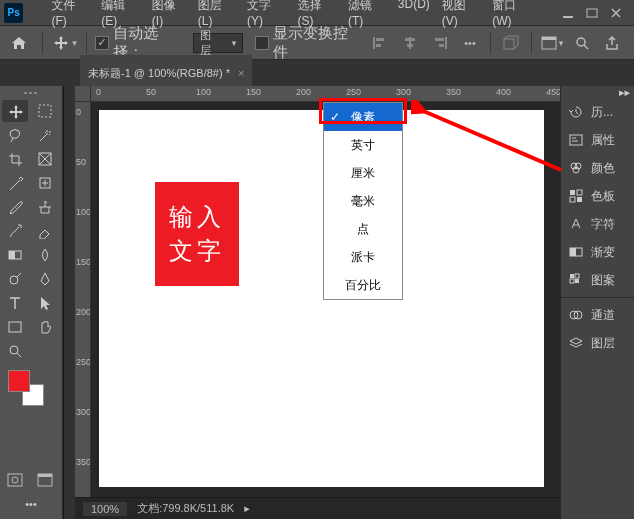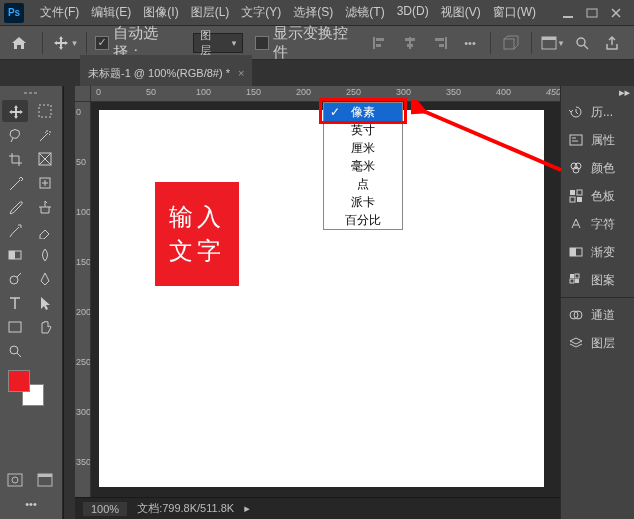--- a/index.html
+++ b/index.html
@@ -1,18 +1,18 @@
 <!DOCTYPE html>
 <html><head>
 <meta charset="utf-8">
 <style>
   html,body{margin:0;padding:0;width:634px;height:519px;overflow:hidden;background:#222;font-family:"Microsoft YaHei",Arial,sans-serif;font-size:11px;color:#ccc}
   *{box-sizing:border-box}
   
-  .menubar{display:flex;align-items:center;height:26px;background:#474747;border-bottom:1px solid #2a2a2a;padding:0 4px;gap:2px}
+  .menubar{display:flex;align-items:center;height:26px;background:#474747;border-bottom:1px solid #2a2a2a;padding:0 4px;gap:14px}
   .ps-logo{width:20px;height:20px;background:#001e36;border-radius:2px;display:flex;align-items:center;justify-content:center;color:#31a8ff;font-weight:bold;font-size:10px;margin-right:8px}
   .menu-item{padding:0 6px;font-size:12px;color:#ccc}
   .win-controls{margin-left:auto;display:flex;gap:12px;padding:0 8px;color:#ccc}
   .win-btn svg{display:block}
   
   .optbar{display:flex;align-items:center;height:34px;background:#535353;border-bottom:1px solid #2a2a2a;padding:0 4px;gap:6px}
   .opt-home{width:30px;height:26px;display:flex;align-items:center;justify-content:center}
   .opt-divider{width:1px;height:22px;background:#3a3a3a;margin:0 2px}
   .opt-move{width:28px;height:22px;display:flex;align-items:center;justify-content:center}
   .checkbox{width:14px;height:14px;background:#323232;border:1px solid #777;display:flex;align-items:center;justify-content:center;margin-right:4px}
@@ -43,21 +43,21 @@
   .ruler-h{flex:1;background:#535353;border-bottom:1px solid #333;position:relative;overflow:hidden;font-size:9px;color:#bbb}
   .ruler-h span{position:absolute;top:1px}
   .workspace{flex:1;display:flex}
   .ruler-v{width:16px;background:#535353;border-right:1px solid #333;position:relative;overflow:hidden;font-size:9px;color:#bbb}
   .ruler-v span{position:absolute;left:1px;writing-mode:horizontal-tb}
   .canvas-scroll{flex:1;background:#262626;position:relative}
   .canvas{position:absolute;left:8px;top:8px;width:445px;height:377px;background:#fff}
   .red-text-layer{position:absolute;left:56px;top:72px;width:84px;height:104px;background:#ed1c24;color:#fff;display:flex;align-items:center;justify-content:center;font-size:24px;line-height:1.4;text-align:center;padding:4px;letter-spacing:4px}
   
   .unit-popup{position:absolute;left:232px;top:0px;width:80px;background:#fff;border:1px solid #888;z-index:10}
-  .unit-popup .item{height:18px;display:flex;align-items:center;justify-content:center;font-size:12px;color:#000;position:relative}
+  .unit-popup .item{height:28px;display:flex;align-items:center;justify-content:center;font-size:12px;color:#000;position:relative}
   .unit-popup .item.selected{background:#1568d0;color:#fff}
   .unit-popup .item.selected::before{content:"✓";position:absolute;left:6px;color:#fff}
   .highlight-ring{position:absolute;left:228px;top:-4px;width:88px;height:26px;border:3px solid red;z-index:11;pointer-events:none}
   .arrow{position:absolute;left:320px;top:-2px;z-index:12;pointer-events:none}
   .status{height:22px;background:#262626;display:flex;align-items:center;padding:0 8px;gap:10px;color:#bbb;border-top:1px solid #1a1a1a}
   .status .zoom{background:#383838;padding:1px 8px}
   
   .rightcol{width:12px;background:#323232;border-left:1px solid #1a1a1a}
   .panels{width:74px;background:#434343;display:flex;flex-direction:column;border-left:1px solid #2a2a2a}
   .panel-head{height:12px;display:flex;align-items:center;justify-content:flex-end;padding-right:4px}

